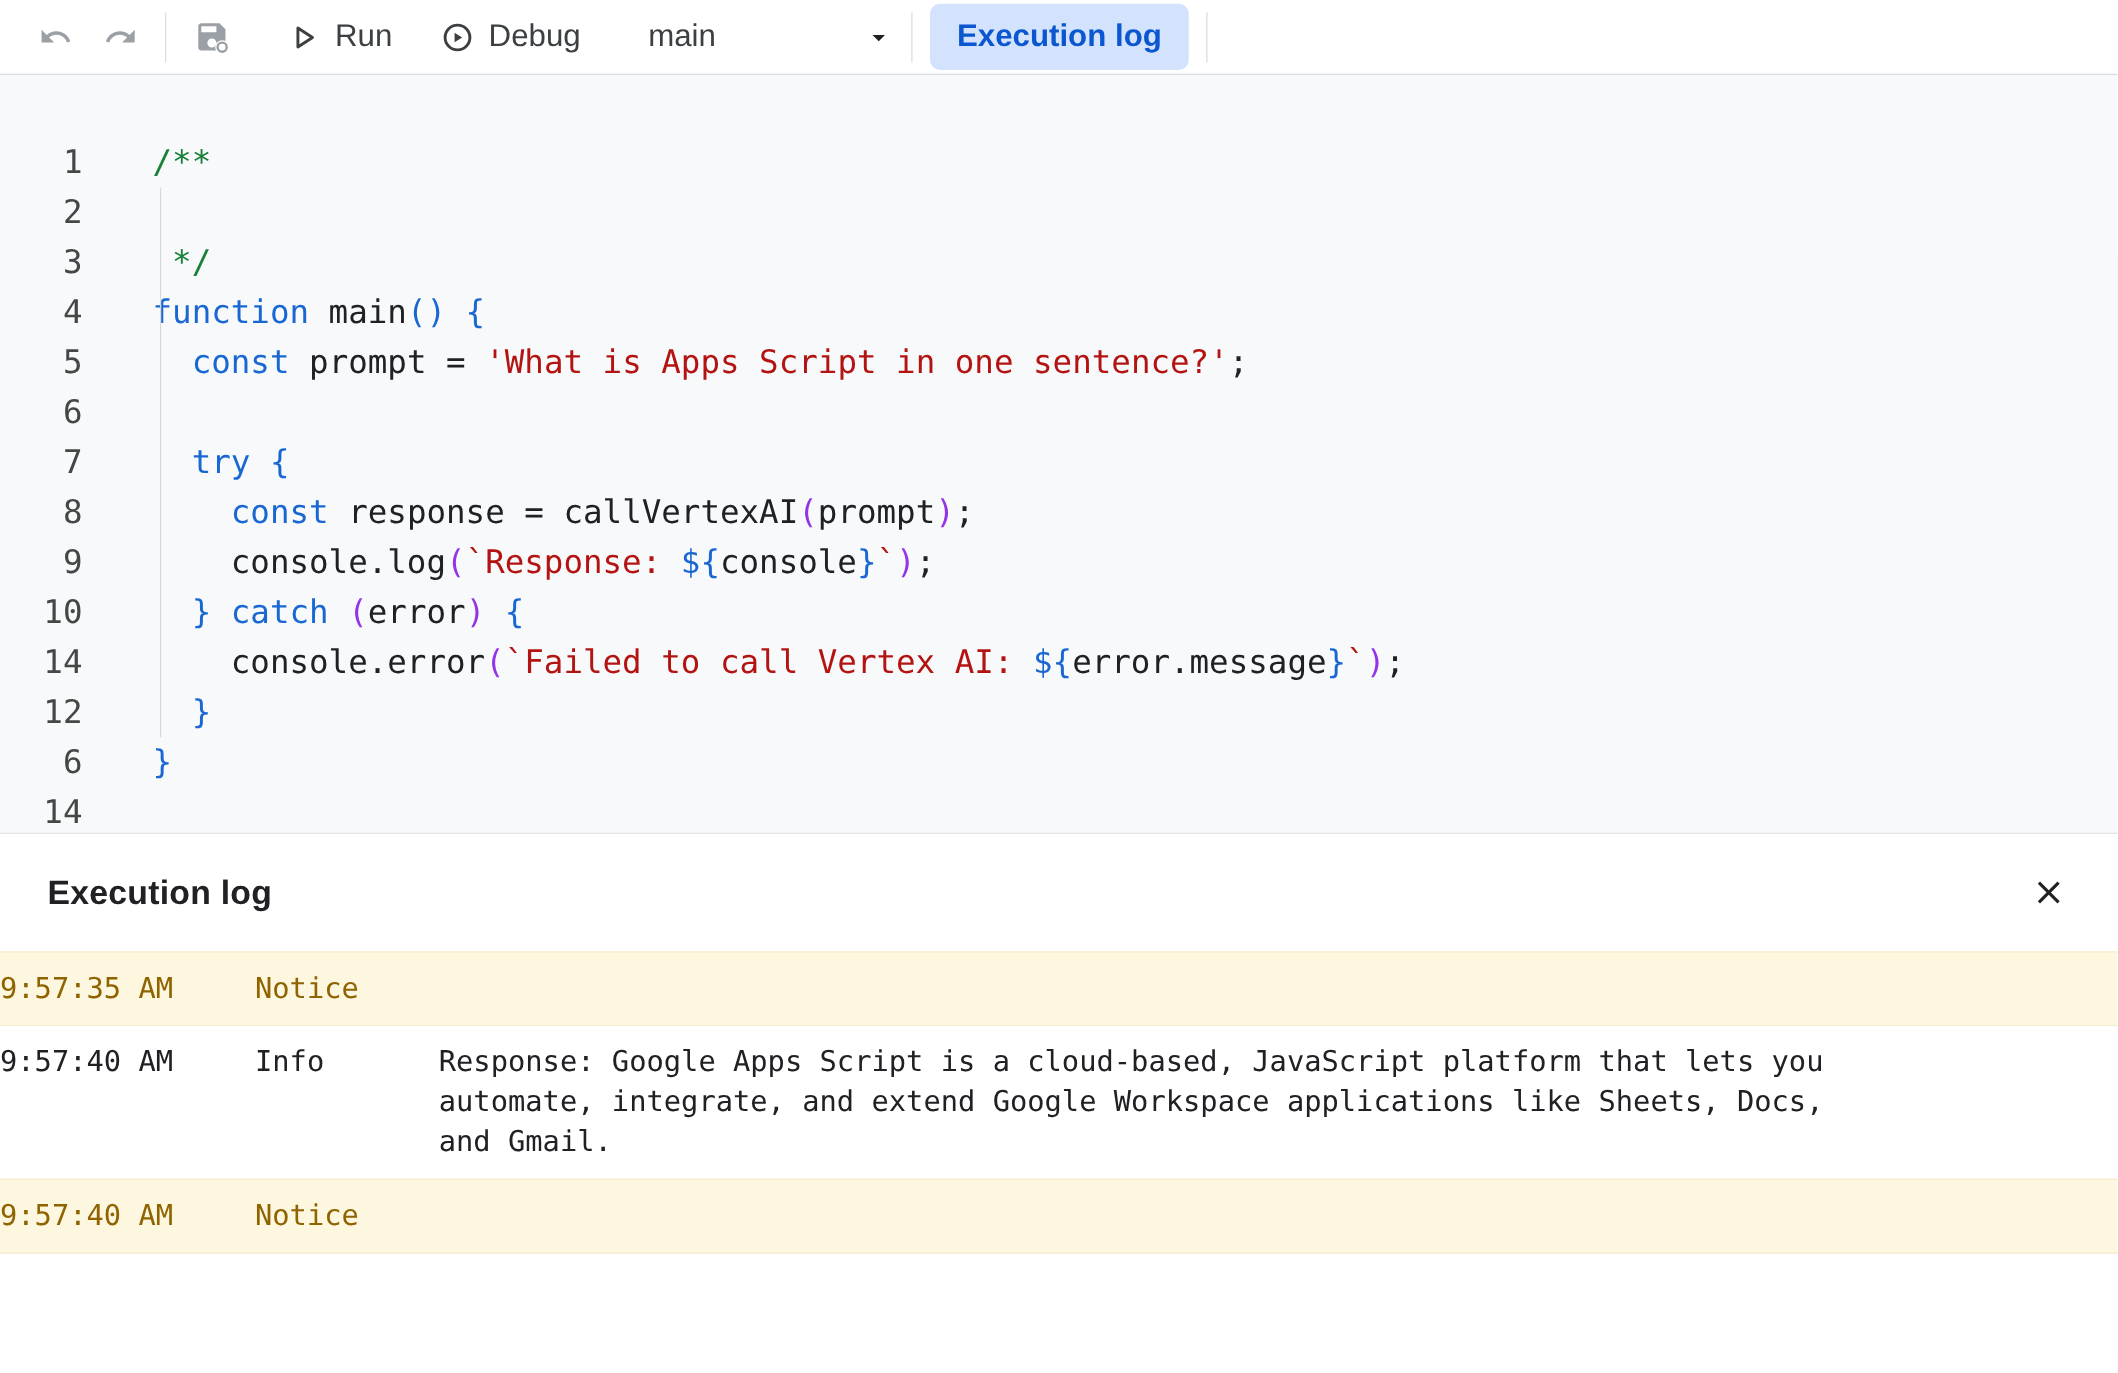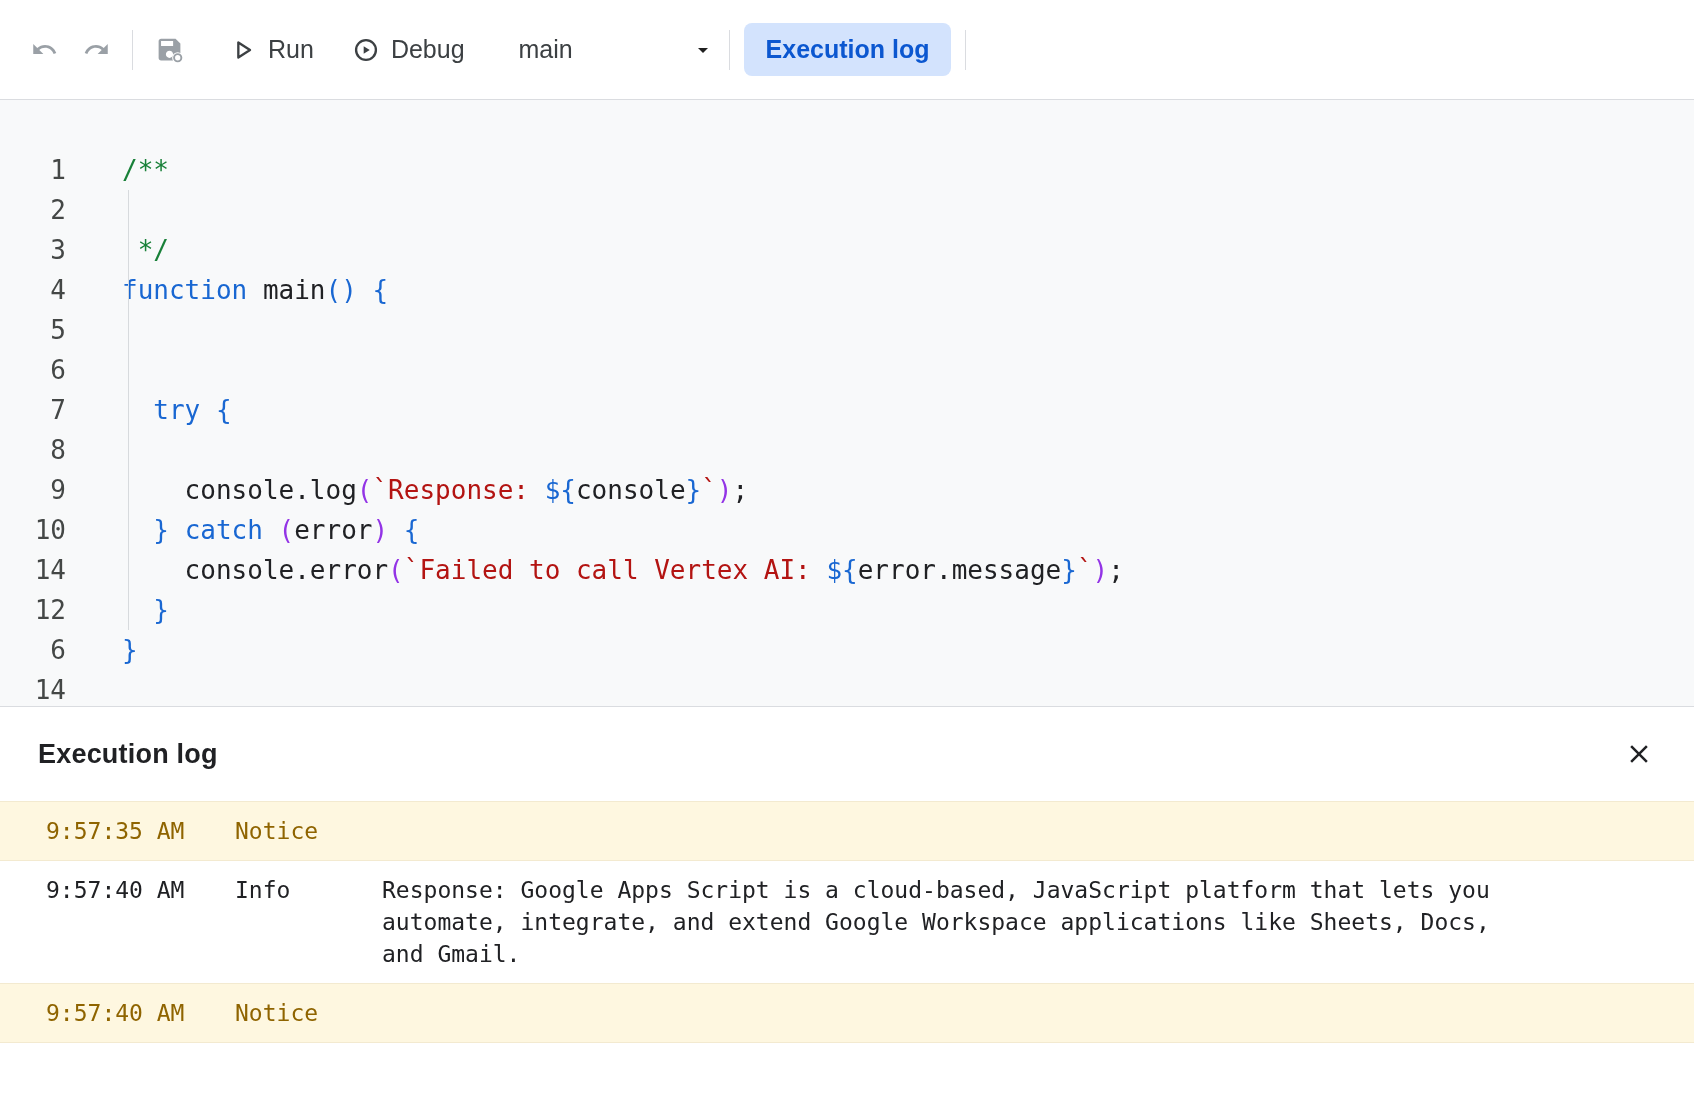--- a/index.html
+++ b/index.html
@@ -7,21 +7,21 @@
     --disabled-icon:#9aa0a6; --editor-bg:#f8f9fa; --code-plain:#202124;
     --comment-green:#188038; --keyword-blue:#1967d2; --string-red:#b31412;
     --bracket-purple:#9334e6; --line-number:#444746; --notice-bg:#fef7e0;
     --notice-text:#8f6400; --border:#dadce0;
   }
   *{box-sizing:border-box}
   html,body{margin:0;padding:0}
   body{width:1694px;height:1098px;overflow:hidden;background:#fff;font-family:"Liberation Sans",sans-serif;}
 
   
-  .toolbar{height:100px;border-bottom:1px solid var(--border);display:flex;align-items:center;padding-left:22px;background:#fff;}
+  .toolbar{height:60px;border-bottom:1px solid var(--border);display:flex;align-items:center;padding-left:22px;background:#fff;}
   .icon-btn{width:44px;height:44px;border:none;background:none;display:flex;align-items:center;justify-content:center;padding:0;cursor:pointer;color:var(--disabled-icon);border-radius:50%;flex:none}
   .icon-btn.undo{margin-right:8px}
   .v-divider{width:1px;height:40px;background:var(--border);margin:0 14px;flex:none}
   .save-btn{margin-right:24px}
   .text-btn{display:flex;align-items:center;gap:11px;border:none;background:none;padding:8px 14px;font-family:inherit;font-size:25px;font-weight:500;color:var(--toolbar-text);cursor:pointer;flex:none}
   .debug-btn{margin-left:10px}
   .fn-dropdown{margin-left:40px;width:196px;display:flex;align-items:center;justify-content:space-between;font-size:25px;font-weight:500;color:var(--toolbar-text);cursor:pointer;flex:none}
   .caret{color:#1f1f1f;display:flex}
   .pill{border:none;background:var(--pill-bg);color:var(--accent-blue);font-family:inherit;font-size:25px;font-weight:600;padding:12px 22px;border-radius:8px;cursor:pointer;flex:none}
 
@@ -39,21 +39,21 @@
   .tok-v{color:var(--bracket-purple)}
 
   
   .log-panel{height:415px;border-top:1px solid var(--border);background:#fff}
   .log-header{height:94px;display:flex;align-items:center;justify-content:space-between;padding:0 34px 0 38px}
   .log-title{font-size:27px;font-weight:600;color:#202124;letter-spacing:.2px}
   .close-btn{border:none;background:none;padding:6px;cursor:pointer;color:#202124;display:flex}
   .log-entries{font-family:"DejaVu Sans Mono","Liberation Mono",monospace;font-size:23px;line-height:32px}
   .log-row{display:flex;padding:13px 0;color:#202124;background:#fff}
   .log-row.level-notice{background:var(--notice-bg);color:var(--notice-text);border-top:1px solid #f3ead0;border-bottom:1px solid #f3ead0}
-  .log-time{width:235px;flex:none;padding-left:46px}
+  .log-time{width:204px;flex:none;}
   .log-level{width:147px;flex:none}
   .log-message{flex:1;max-width:1190px;padding-right:30px}
 </style>
 </head>
 <body>
 
 <div class="app">
 
   <div class="toolbar">
     <button class="icon-btn undo" aria-label="Undo">
@@ -125,34 +125,36 @@
     <span class="line-code"><span class="tok-c"> */</span></span>
   </div>
 
   <div class="code-line">
     <span class="line-num">4</span>
     <span class="line-code"><span class="tok-k">function</span><span class="tok-p"> main</span><span class="tok-b">()</span><span class="tok-p"> </span><span class="tok-b">{</span></span>
   </div>
 
   <div class="code-line">
     <span class="line-num">5</span>
+    <span class="line-code"><span class="tok-p">  </span><span class="tok-k">const</span><span class="tok-p"> prompt = </span><span class="tok-s">'What is Apps Script in one sentence?'</span><span class="tok-p">;</span></span>
   </div>
 
   <div class="code-line">
     <span class="line-num">6</span>
     <span class="line-code"></span>
   </div>
 
   <div class="code-line">
     <span class="line-num">7</span>
     <span class="line-code"><span class="tok-p">  </span><span class="tok-k">try</span><span class="tok-p"> </span><span class="tok-b">{</span></span>
   </div>
 
   <div class="code-line">
     <span class="line-num">8</span>
+    <span class="line-code"><span class="tok-p">    </span><span class="tok-k">const</span><span class="tok-p"> response = callVertexAI</span><span class="tok-v">(</span><span class="tok-p">prompt</span><span class="tok-v">)</span><span class="tok-p">;</span></span>
   </div>
 
   <div class="code-line">
     <span class="line-num">9</span>
     <span class="line-code"><span class="tok-p">    console.log</span><span class="tok-v">(</span><span class="tok-s">`Response: </span><span class="tok-b">${</span><span class="tok-p">console</span><span class="tok-b">}</span><span class="tok-s">`</span><span class="tok-v">)</span><span class="tok-p">;</span></span>
   </div>
 
   <div class="code-line">
     <span class="line-num">10</span>
     <span class="line-code"><span class="tok-p">  </span><span class="tok-b">}</span><span class="tok-p"> </span><span class="tok-k">catch</span><span class="tok-p"> </span><span class="tok-v">(</span><span class="tok-p">error</span><span class="tok-v">)</span><span class="tok-p"> </span><span class="tok-b">{</span></span>

